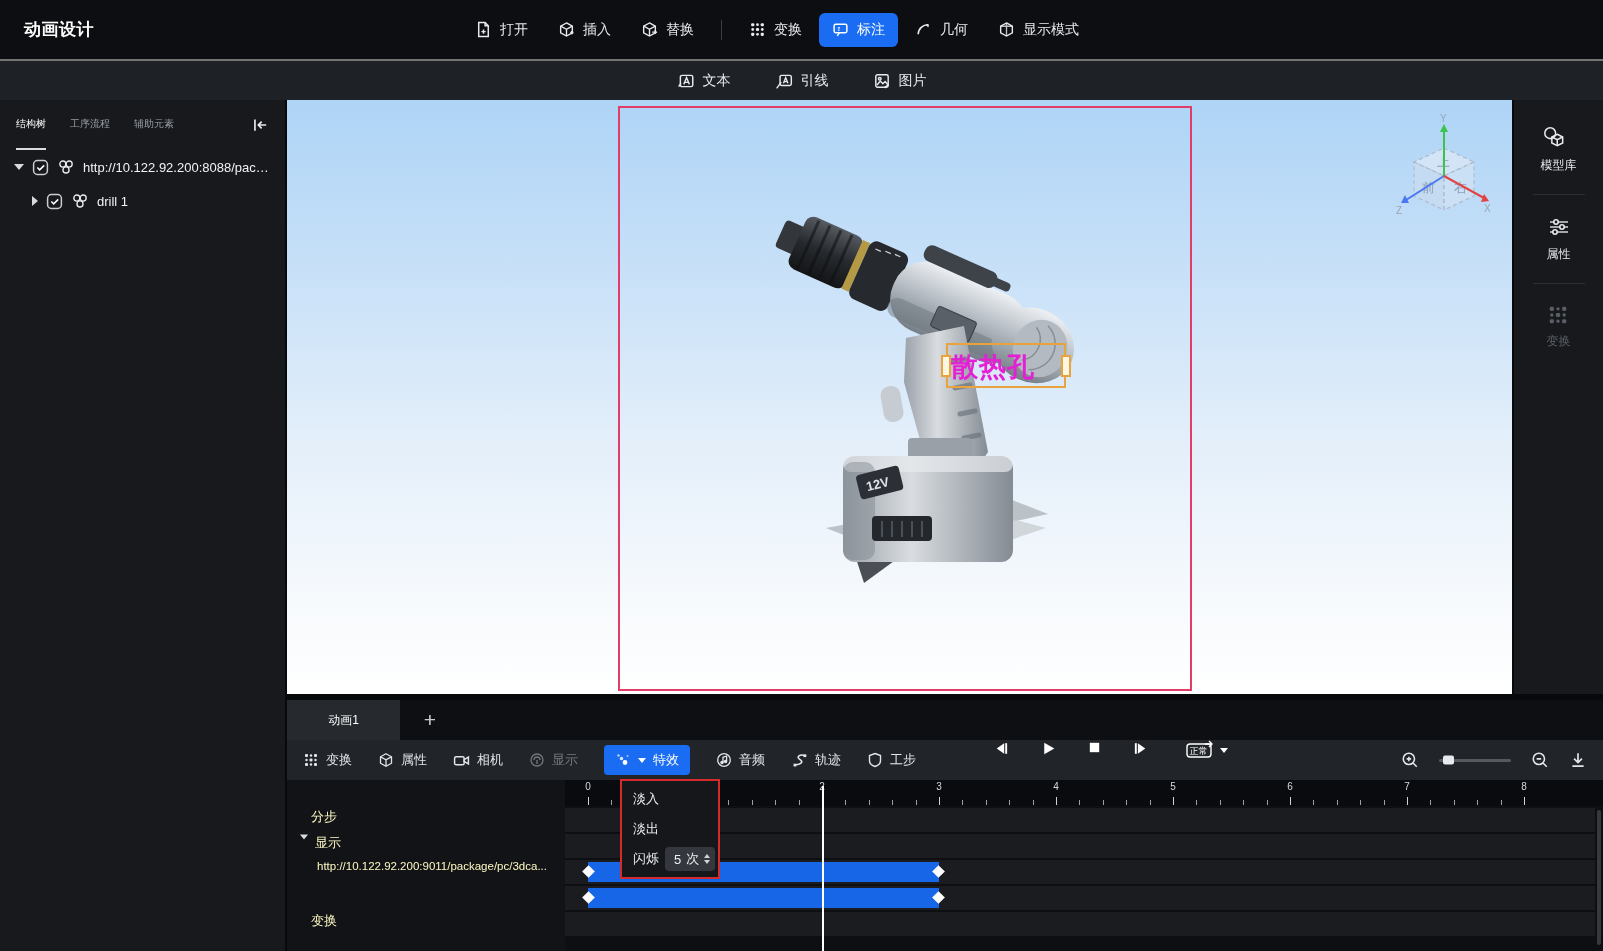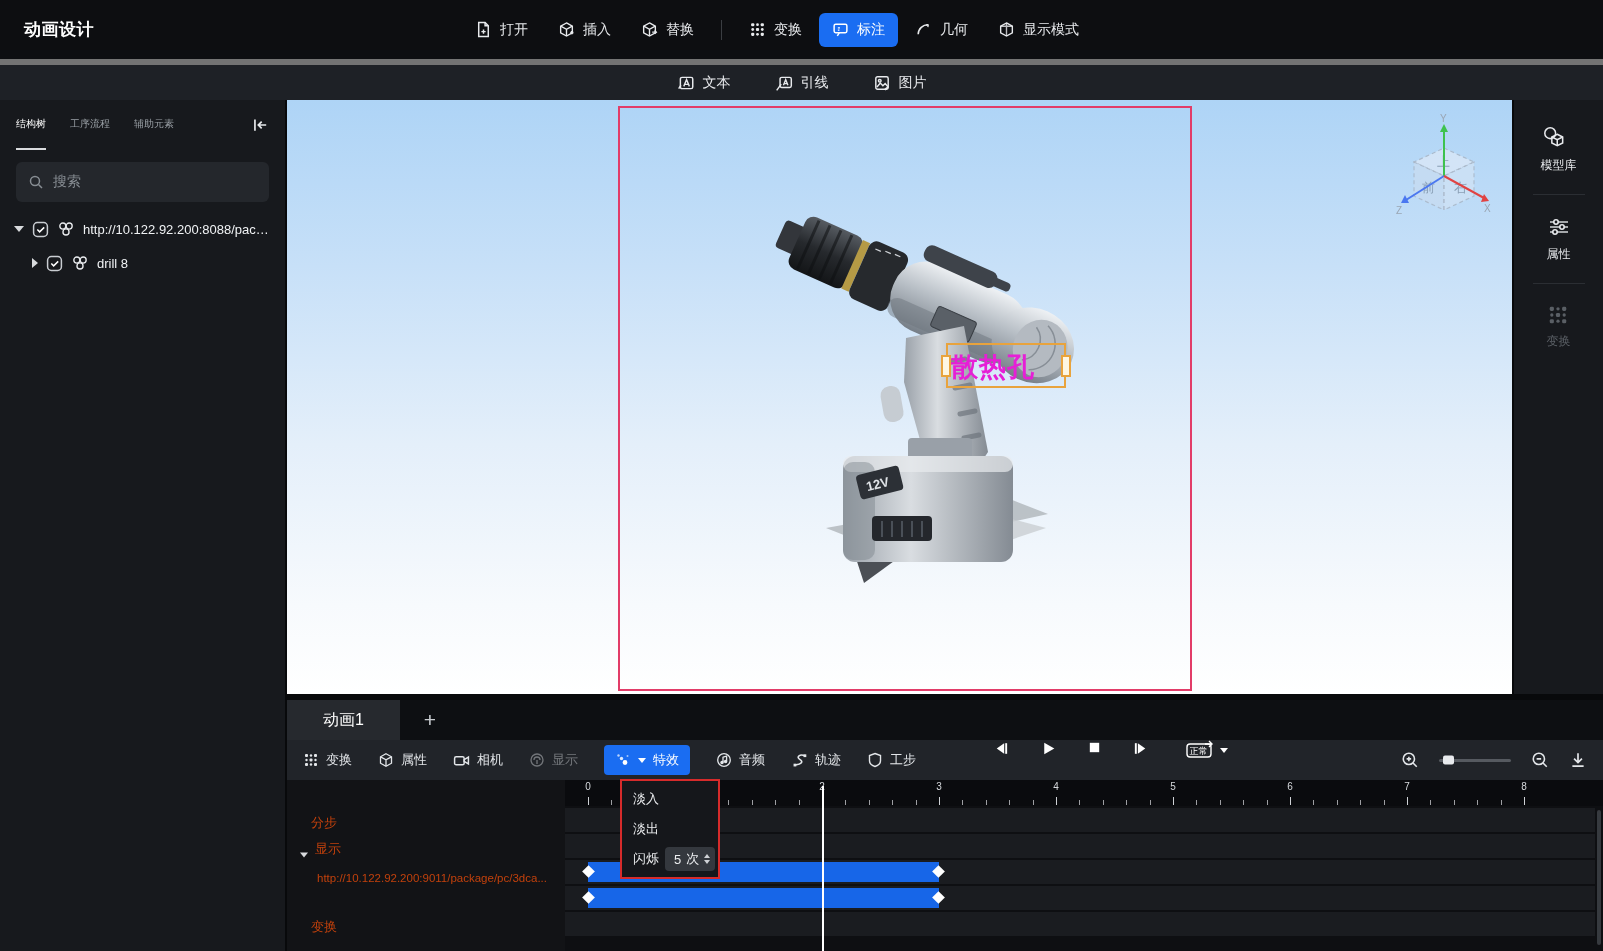--- a/index.html
+++ b/index.html
@@ -17,21 +17,21 @@
   .app-title{position:absolute;left:24px;font-size:17px;font-weight:bold;color:#fff;letter-spacing:.5px;}
   .tb-center{position:absolute;left:462px;top:0;height:59px;display:flex;align-items:center;gap:4px;}
   .tb-btn{display:flex;align-items:center;gap:8px;padding:8px 13px;border-radius:6px;font-size:14px;color:#e8eaed;cursor:pointer;}
   .tb-btn.active{background:var(--accent);color:#fff;}
   .vdiv{width:1px;height:20px;background:#3a3d42;margin:0 10px;}
   .tb-right{position:absolute;right:16px;top:0;height:59px;display:flex;align-items:center;gap:16px;}
   .ghost{opacity:.32;}
   .save-btn{background:var(--accent);color:#fff;font-size:14px;padding:8px 15px;border-radius:6px;cursor:pointer;}
 
   
-  .subbar{position:absolute;left:0;top:59px;width:1603px;height:41px;background:#1e2126;display:flex;align-items:center;justify-content:center;gap:44px;border-top:6px solid #737373;}
+  .subbar{position:absolute;left:0;top:59px;width:1603px;height:41px;background:#1e2126;display:flex;align-items:center;justify-content:center;gap:44px;border-top:2px solid #737373;}
   .sub-btn{display:flex;align-items:center;gap:8px;font-size:14px;color:#e8eaed;cursor:pointer;}
 
   
   .sidebar{position:absolute;left:0;top:100px;width:285px;height:851px;background:#17191d;}
   .side-tabs{height:50px;display:flex;align-items:stretch;gap:24px;padding:0 16px;font-size:10px;}
   .side-tab{display:flex;align-items:center;color:#9aa0a6;cursor:pointer;border-bottom:2px solid transparent;}
   .side-tab.active{color:#fff;border-bottom-color:#d9dbde;}
   .collapse{margin-left:auto;display:flex;align-items:center;cursor:pointer;}
   .searchbox{margin:12px 16px 10px;height:40px;background:#24272c;border-radius:6px;display:flex;align-items:center;gap:9px;padding:0 12px;color:#878d93;font-size:14px;cursor:text;}
   .tree-row{height:34px;display:flex;align-items:center;gap:8px;padding-left:14px;font-size:13px;color:#f0f2f4;cursor:pointer;}
@@ -51,37 +51,37 @@
 
   
   .rightbar{position:absolute;left:1514px;top:100px;width:89px;height:594px;background:#17191d;display:flex;flex-direction:column;align-items:center;padding-top:18px;}
   .rb-item{display:flex;flex-direction:column;gap:7px;padding:6px 0 12px;font-size:12px;color:#e8eaed;cursor:pointer;}
   .rb-item.disabled{color:#5a5f65;}
   .rb-div{width:52px;height:1px;background:#2b2e33;margin:8px 0 14px;}
 
   
   .timeline{position:absolute;left:287px;top:700px;width:1316px;height:251px;background:#0e0f12;}
   .tl-tabs{position:absolute;left:0;top:0;right:0;height:40px;background:#0d0f12;display:flex;align-items:stretch;}
-  .tl-tab{width:113px;background:#26292e;color:#fff;font-size:16px;display:flex;align-items:center;justify-content:center;cursor:pointer;}
+  .tl-tab{width:113px;background:#26292e;color:#fff;font-size:12px;display:flex;align-items:center;justify-content:center;cursor:pointer;}
   .tl-add{width:60px;display:flex;align-items:center;justify-content:center;color:#c8ccd0;font-size:21px;cursor:pointer;}
   .tl-tools{position:absolute;left:0;top:40px;right:0;height:40px;background:#212429;}
   .tools-left{position:absolute;left:16px;top:0;height:40px;display:flex;align-items:center;gap:26px;}
   .tool{display:flex;align-items:center;gap:7px;font-size:13px;color:#e3e6e9;cursor:pointer;white-space:nowrap;}
   .tool.disabled{opacity:.42;}
   .tool.active-pill{background:var(--accent);border-radius:4px;padding:6px 11px;color:#fff;}
   .dd-caret{width:0;height:0;border-left:4.5px solid transparent;border-right:4.5px solid transparent;border-top:5px solid #fff;}
   .tools-play{position:absolute;left:706px;top:0;height:40px;display:flex;align-items:flex-start;gap:30px;}
   .pbtn{cursor:pointer;display:flex;align-items:center;gap:5px;}
   .tools-right{position:absolute;right:16px;top:0;height:40px;display:flex;align-items:center;gap:20px;}
   .zslider{width:72px;height:3px;background:#565a60;border-radius:2px;position:relative;cursor:pointer;}
   .zknob{position:absolute;left:6%;top:50%;transform:translateY(-50%);width:11px;height:9px;background:#e8eaed;border-radius:2px;}
 
   .tl-tracks{position:absolute;left:0;top:80px;right:0;bottom:0;background:#0e0f12;}
   .row-labels{position:absolute;left:0;top:0;width:278px;bottom:0;background:#121316;z-index:2;}
-  .rlab{position:absolute;left:0;width:278px;height:24px;display:flex;align-items:flex-end;gap:6px;color:#c2410c;font-size:13px;cursor:pointer;white-space:nowrap;}
+  .rlab{position:absolute;left:0;width:278px;height:24px;display:flex;align-items:flex-start;gap:6px;color:#fef9c3;font-size:13px;cursor:pointer;white-space:nowrap;}
   .rlab .caret-down{transform:scale(.8);}
   .rlab.url{font-size:11.5px;}
   .rlab .txt{overflow:hidden;text-overflow:ellipsis;max-width:248px;}
   .canvas{position:absolute;left:278px;right:0;top:0;bottom:0;}
   .ruler{position:absolute;left:0;right:0;top:0;height:26px;background:#0a0b0e;cursor:pointer;}
   .tick{position:absolute;bottom:1px;width:1px;background:#cfd2d6;}
   .tick.minor{height:5px;opacity:.75;}
   .tick.major{height:8px;}
   .tick-label{position:absolute;top:1px;transform:translateX(-50%);font-size:10px;color:#d6d9dc;}
   .lane{position:absolute;left:0;right:8px;height:24px;background:#1a1c20;cursor:pointer;}
@@ -203,27 +203,20 @@
       <div class="side-tab active">结构树</div>
       <div class="side-tab">工序流程</div>
       <div class="side-tab">辅助元素</div>
       <div class="collapse">
         <svg width="18" height="18" viewBox="0 0 16 16" fill="none" stroke="#e8eaed" stroke-width="1.5">
             <path d="M3.5 3v10"></path>
             <path d="M13.5 8H6.5M9.5 5L6.5 8l3 3"></path>
           </svg>
       </div>
     </div>
-    <div class="searchbox">
-      <svg class="ic" width="16" height="16" viewBox="0 0 16 16" fill="none" stroke="#878d93" stroke-width="1.5">
-          <circle cx="7" cy="7" r="4.5"></circle>
-          <path d="M10.5 10.5L14 14"></path>
-        </svg>
-      <span>搜索</span>
-    </div>
     <div class="tree">
       <div class="tree-row">
         <span class="caret-down"></span>
         <svg class="ic" width="17" height="17" viewBox="0 0 16 16" fill="none" stroke="#c9cdd2" stroke-width="1.4">
             <rect x="1.5" y="1.5" width="13" height="13" rx="3.5"></rect>
             <path d="M5 8l2.2 2.2L11.5 6" stroke="#fff"></path>
           </svg>
         <svg class="ic" width="18" height="18" viewBox="0 0 16 16" fill="none" stroke="#e8eaed" stroke-width="1.2">
             <circle cx="5.2" cy="5.4" r="2.7"></circle>
             <circle cx="10.8" cy="5.4" r="2.7"></circle>
@@ -235,21 +228,21 @@
         <span class="caret-right"></span>
         <svg class="ic" width="17" height="17" viewBox="0 0 16 16" fill="none" stroke="#c9cdd2" stroke-width="1.4">
             <rect x="1.5" y="1.5" width="13" height="13" rx="3.5"></rect>
             <path d="M5 8l2.2 2.2L11.5 6" stroke="#fff"></path>
           </svg>
         <svg class="ic" width="18" height="18" viewBox="0 0 16 16" fill="none" stroke="#e8eaed" stroke-width="1.2">
             <circle cx="5.2" cy="5.4" r="2.7"></circle>
             <circle cx="10.8" cy="5.4" r="2.7"></circle>
             <circle cx="8" cy="10.6" r="2.7"></circle>
           </svg>
-        <span class="tree-label">drill 8</span>
+        <span class="tree-label">drill 1</span>
       </div>
     </div>
   </div>
 
   <div class="viewport">
 
     <svg width="1225" height="594" viewBox="287 100 1225 594" style="position:absolute;left:0;top:0;">
       <defs>
         <linearGradient id="gSilver" x1="0" y1="0" x2="0" y2="1">
           <stop offset="0" stop-color="#eef1f4"></stop>

